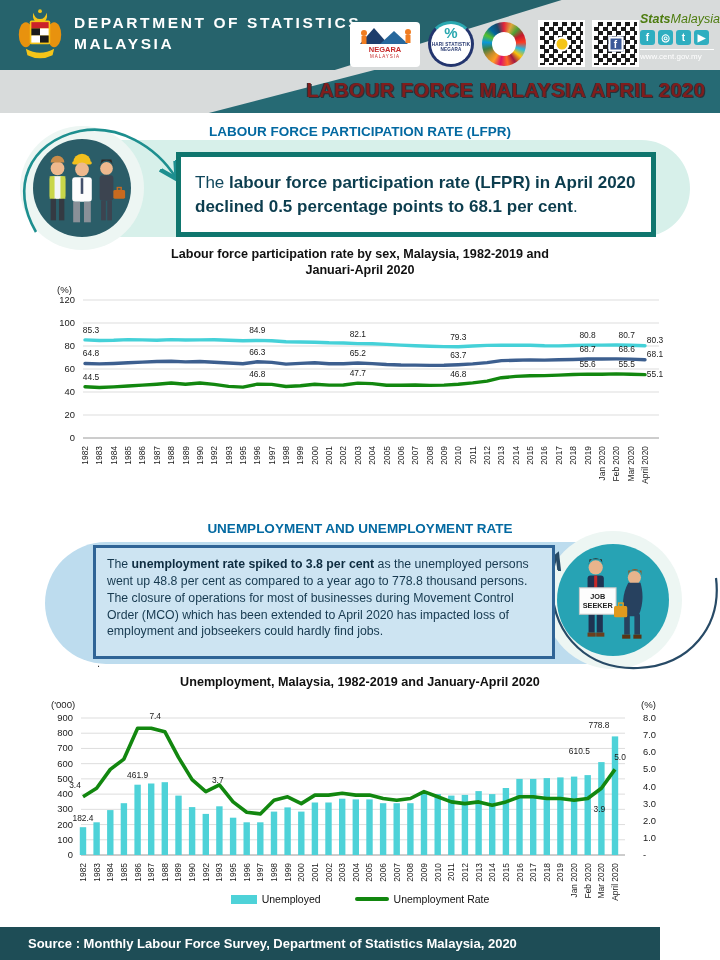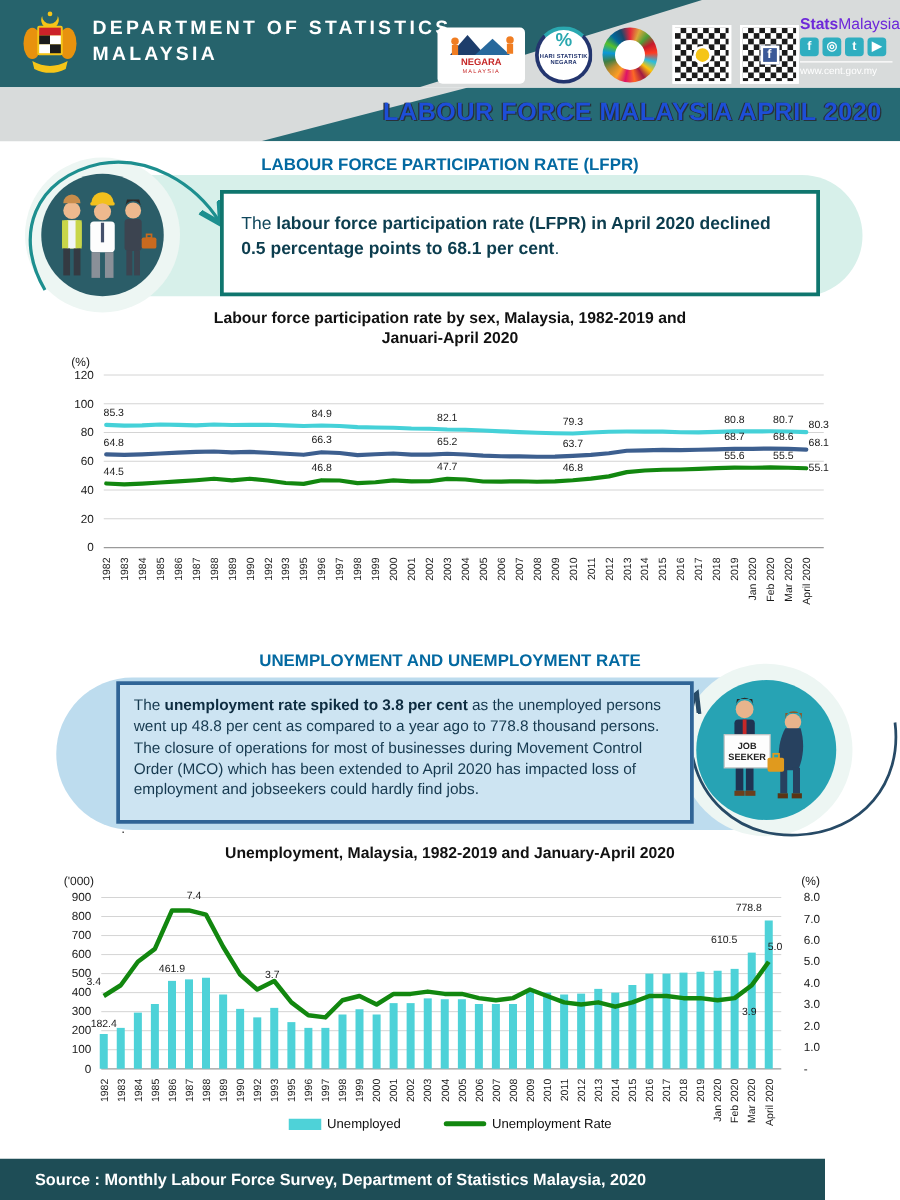--- a/index.html
+++ b/index.html
@@ -31,46 +31,46 @@
   .qr{position:absolute;top:20px;width:47px;height:47px;background:#fff;border:2px solid #fff;
       background-image:repeating-conic-gradient(#1b1b1b 0% 25%, #ffffff 25% 50%);
       background-size:9px 9px;}
   .qr1{left:538px;} .qr2{left:592px;}
   .qr-center{position:absolute;left:50%;top:50%;transform:translate(-50%,-50%);
              width:15px;height:15px;border:2px solid #fff;}
   .qr1 .qr-center{background:#f5c518;border-radius:50%;}
   .qr2 .qr-center{background:#3b5998;color:#fff;font-weight:bold;font-size:10px;
                   text-align:center;line-height:11px;}
   .brand{position:absolute;left:640px;top:12px;width:74px;text-align:left;}
-  .brand-name{color:#6d28d9;font-size:12.5px;}
+  .brand-name{color:#4d7c0f;font-size:12.5px;font-style:italic;}
   .brand-name b{font-weight:bold;}
   .socials{display:flex;gap:3px;margin-top:4px;}
   .soc{width:15px;height:15px;background:#2FAEC0;color:#fff;border-radius:3px;
        font-size:10px;font-weight:bold;text-align:center;line-height:15px;}
   .website{margin-top:4px;border-top:1px solid #fff;color:#fff;font-size:8px;padding-top:2px;}
 
   .header2{position:absolute;top:70px;left:0;width:720px;height:43px;background:#D8DBDB;}
   .header2-teal{position:absolute;inset:0;background:#266A74;
                 clip-path:polygon(52% 0,100% 0,100% 100%,29% 100%);}
-  .banner-title{position:absolute;left:300px;right:8px;top:9px;text-align:center;color:#1d4ed8;
+  .banner-title{position:absolute;left:300px;right:8px;top:9px;text-align:center;color:#7f1d1d;
                 font-weight:bold;font-size:20px;letter-spacing:.5px;
                 text-shadow:1px 1px 0 #28323a,-1px 0 0 #28323a;}
 
   
   .sec-title{position:absolute;left:0;width:720px;text-align:center;font-weight:bold;
              font-size:13.5px;color:#0369a1;}
   #sec1-title{top:124px;}
   .pill1{position:absolute;left:68px;top:140px;width:622px;height:97px;background:#D7F0EA;
          border-radius:60px;}
   .circle-outer{position:absolute;border-radius:50%;background:#EDF6F3;}
   #circle1{left:20px;top:126px;width:124px;height:124px;}
   .circle-inner{position:absolute;inset:13px;border-radius:50%;overflow:hidden;}
   #circle1 .circle-inner{background:#2B5D68;}
   .callout-box1{position:absolute;left:176px;top:152px;width:480px;height:85px;background:#fff;
-                border:3px solid #0f766e;padding:14px 14px;font-size:14px;color:#10475C;
+                border:5px solid #0f766e;padding:14px 14px;font-size:17px;color:#10475C;
                 line-height:1.4;}
   .callout-box1 b{color:#0C3D4E;}
   .arrow-svg{position:absolute;pointer-events:none;}
 
   .chart-title{position:absolute;left:0;width:720px;text-align:center;font-weight:bold;
                font-size:12.6px;color:#111;line-height:1.3;}
   #chart1-title{top:246px;}
   #chart2-title{top:674px;}
   .chart-svg{position:absolute;}
   #svg1{left:20px;top:282px;}

